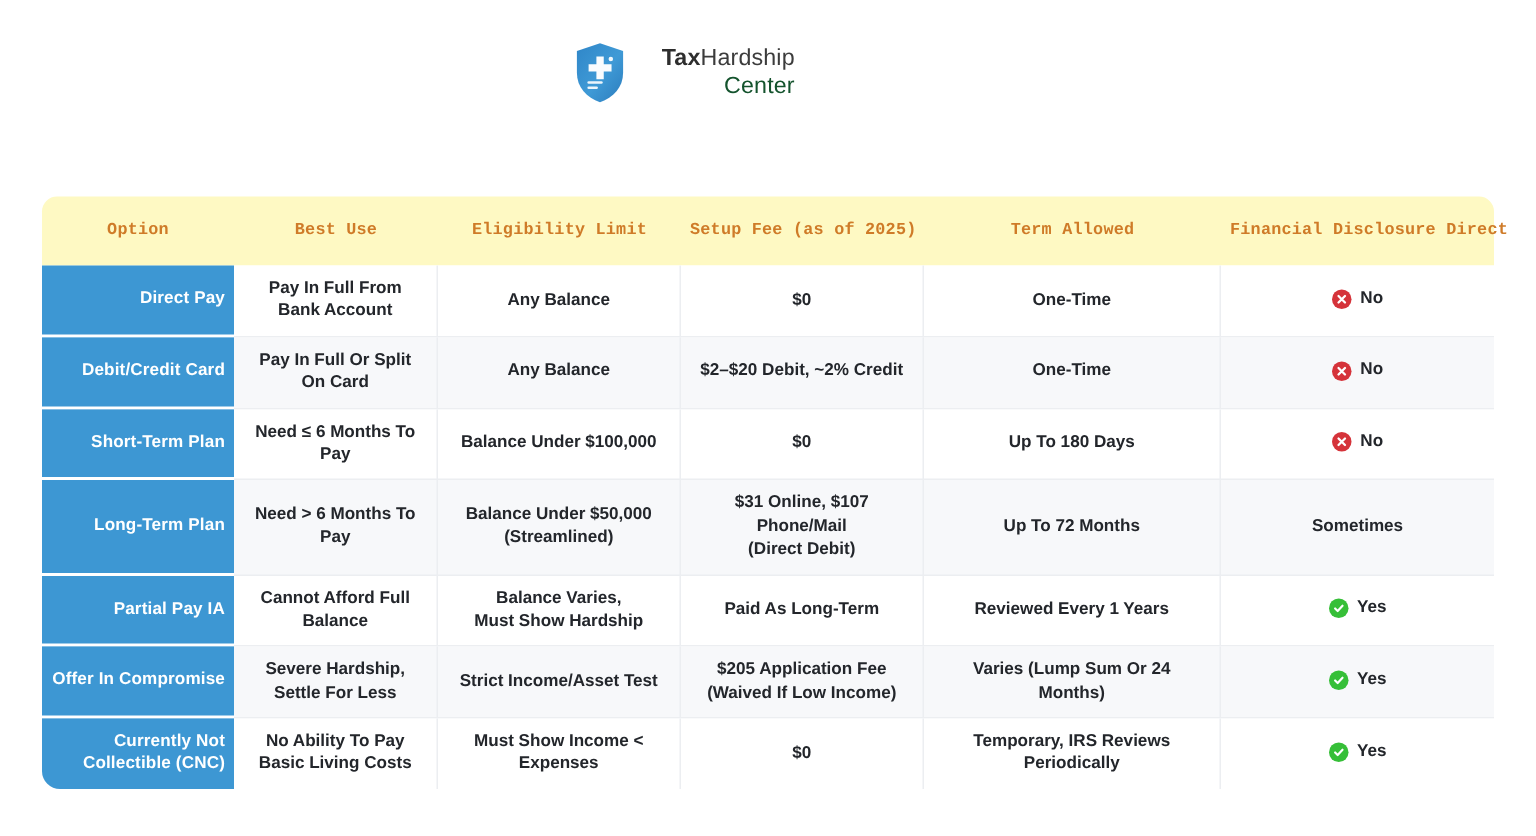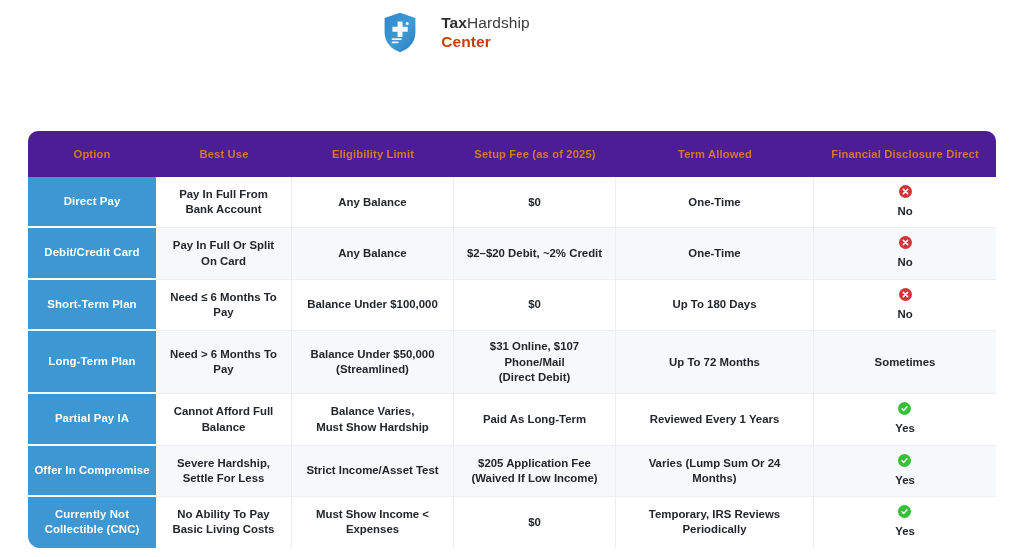--- a/index.html
+++ b/index.html
@@ -16,21 +16,21 @@
     position: relative;
     width: 1024px;
     height: 557px;
     background: #ffffff;
   }
 
   
   .brand {
     position: absolute;
     left: 0;
-    top: 12px;
+    top: 28px;
     width: 913px;
     display: flex;
     justify-content: center;
     align-items: center;
     gap: 24px;
   }
 
   .brand-shield {
     width: 34px;
     height: 41px;
@@ -40,21 +40,21 @@
 
   .brand-text {
     line-height: 1.18;
     color: #3c3c3c;
     font-size: 15.5px;
     letter-spacing: .1px;
   }
   .brand-line1 { white-space: nowrap; }
   .brand-tax { font-weight: 700; color: #2e2e2e; }
   .brand-hardship { font-weight: 400; color: #3c3c3c; }
-  .brand-line2 { text-align: left; font-weight: 700; color: #c2410c; }
+  .brand-line2 { text-align: right; font-weight: 400; color: #14532d; }
 
   
   .table-wrap {
     position: absolute;
     left: 28px;
     top: 131px;
     width: 968px;
   }
 
   table.compare {
@@ -67,30 +67,31 @@
 
   
   col.c0 { width: 128px; }
   col.c1 { width: 136px; }
   col.c2 { width: 162px; }
   col.c3 { width: 162px; }
   col.c4 { width: 198px; }
   col.c5 { width: 182px; }
 
   thead th {
-    background: #4c1d95;
+    background: #fef9c3;
     color: #cf7b28;
     font-size: 11.2px;
     font-weight: 700;
     letter-spacing: .15px;
     height: 46px;
     vertical-align: middle;
     text-align: center;
     padding: 4px 6px;
     white-space: nowrap;
+    font-family: Liberation Mono, monospace;
   }
   thead th:first-child { border-top-left-radius: 10px; }
   thead th:last-child  { border-top-right-radius: 10px; }
 
   tbody td {
     font-size: 11.4px;
     color: #23262b;
     font-weight: 700;
     text-align: center;
     vertical-align: middle;
@@ -107,35 +108,35 @@
   
   tbody td.opt {
     background: #3d97d3 !important;
     color: #ffffff;
     font-weight: 700;
     font-size: 11.4px;
     border-right: none;
     border-bottom: 2px solid #ffffff;
     padding: 8px 6px;
     letter-spacing: .1px;
+    text-align: right;
   }
   tbody tr:first-child td.opt { border-top: 0; }
   tbody tr:last-child td.opt {
     border-bottom: none;
     border-bottom-left-radius: 12px;
   }
 
   
   .flag {
     display: inline-flex;
     align-items: center;
     justify-content: flex-end;
     gap: 6px;
     white-space: nowrap;
-    flex-direction: column;
   }
   .badge {
     width: 13px;
     height: 13px;
     border-radius: 50%;
     flex: 0 0 auto;
     display: inline-flex;
     align-items: center;
     justify-content: center;
     position: relative;

